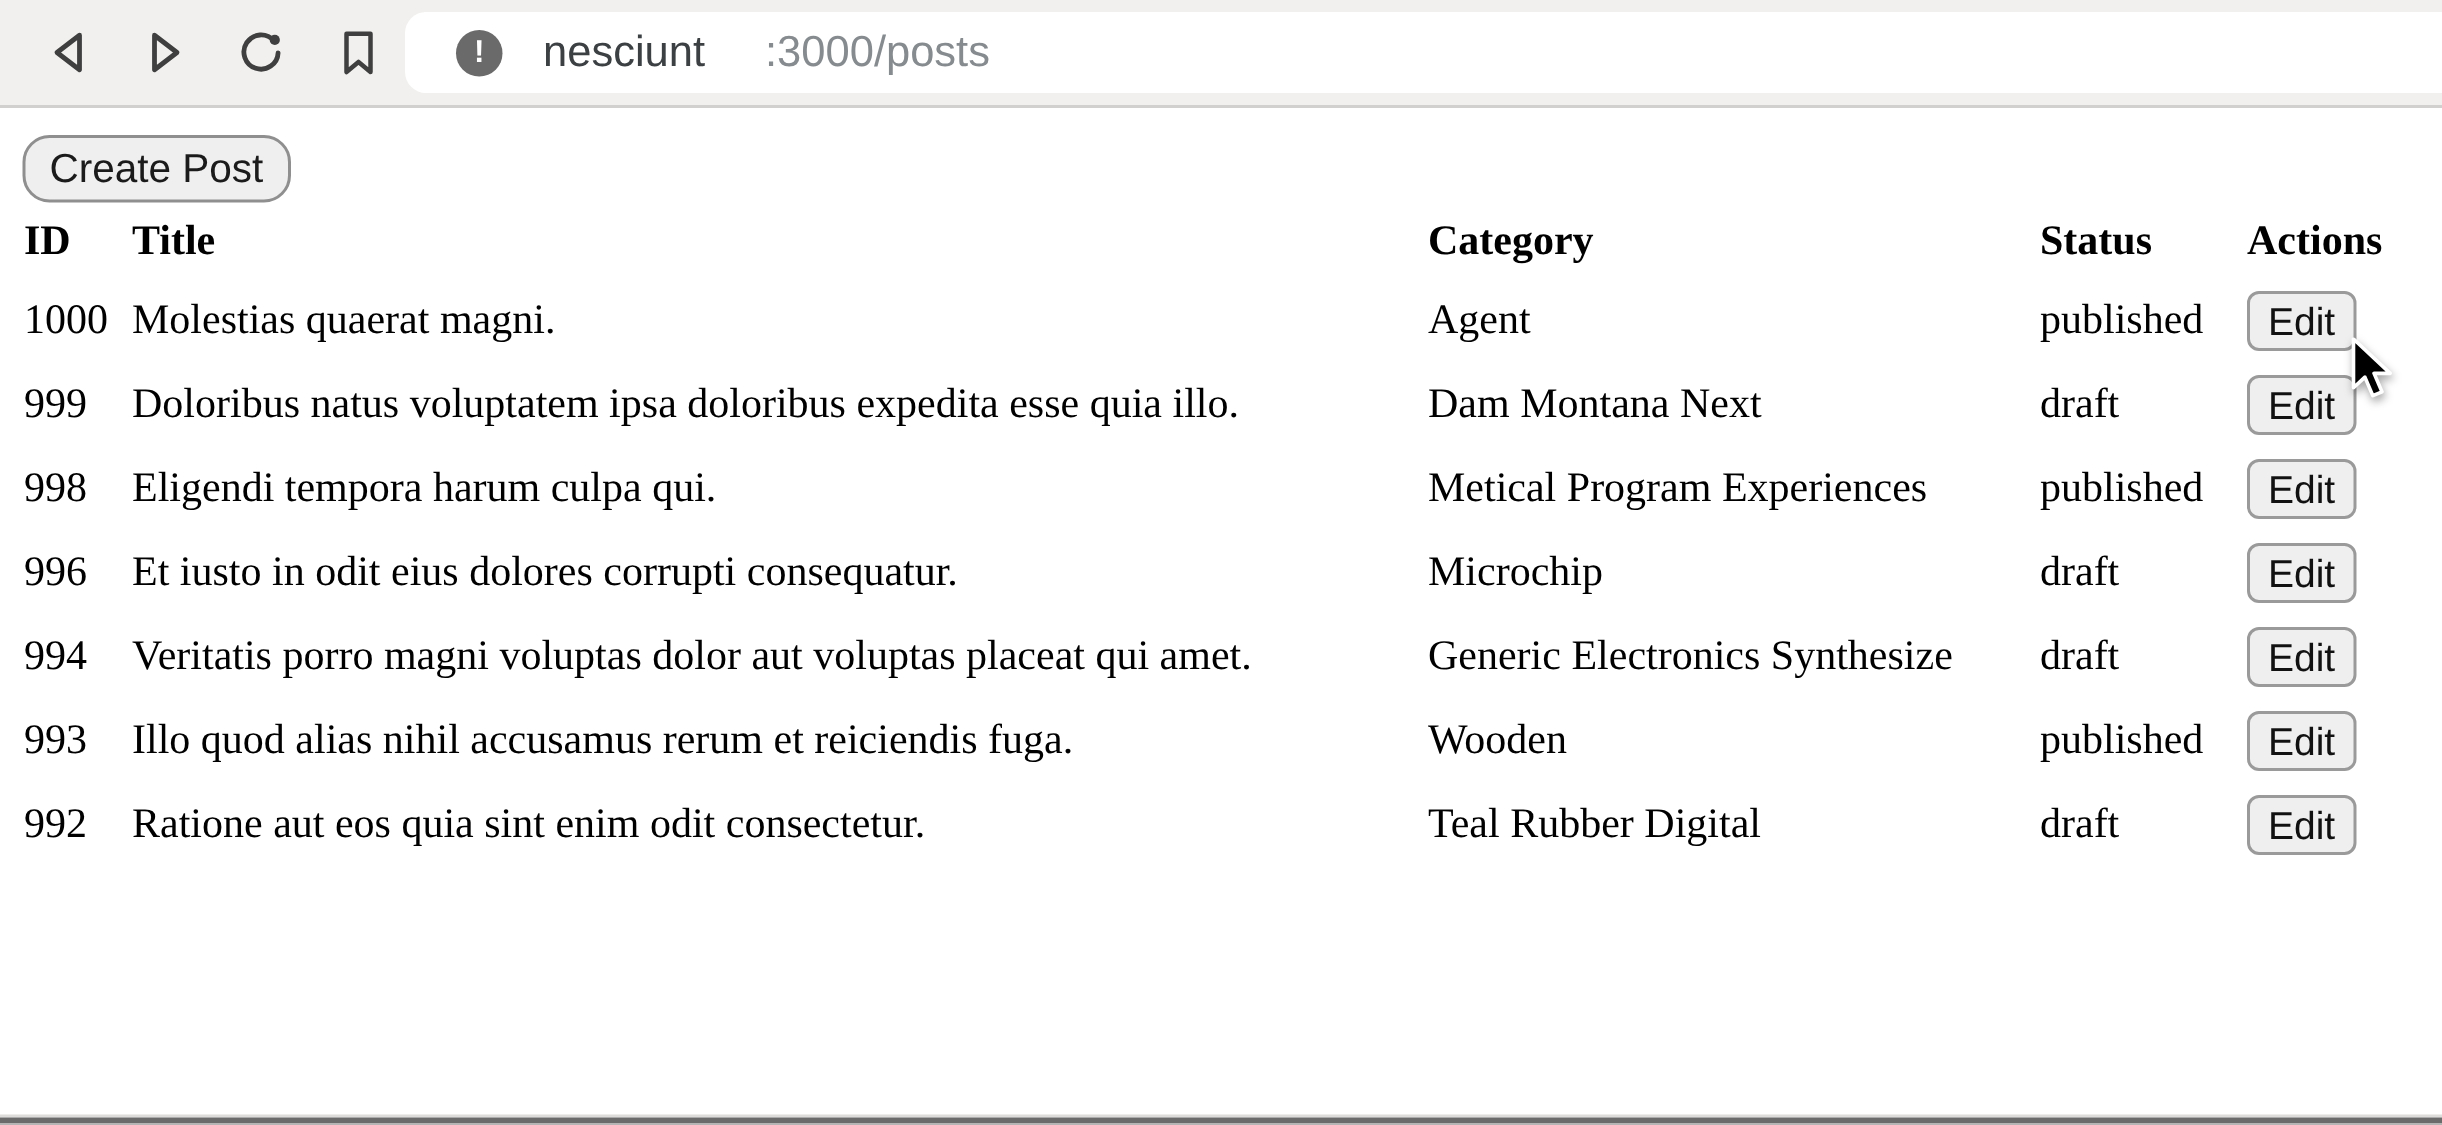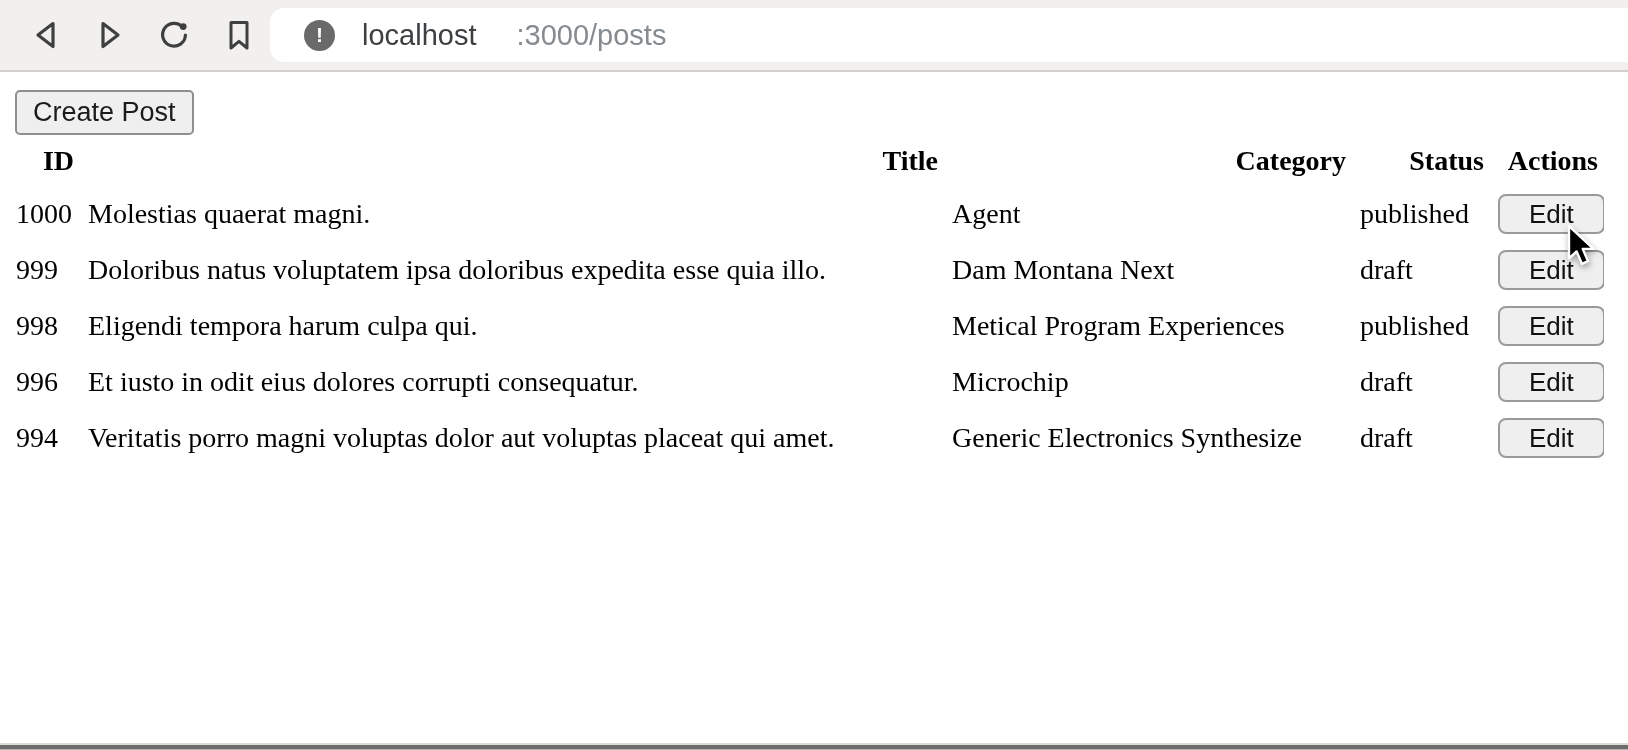--- a/index.html
+++ b/index.html
@@ -32,36 +32,36 @@
     display:flex;align-items:center;justify-content:center;font-weight:bold;font-size:21px;
     margin-right:27px;flex:0 0 auto;font-family:"Liberation Sans", sans-serif;cursor:pointer;
   }
   .url-host{color:var(--url-host);}
   .url-path{color:var(--url-path);margin-left:40px;}
   
   .content{padding:18px 0 0 8px;}
   .create-post{
     margin-left:7px;
     font-family:"Liberation Sans", sans-serif;font-size:27px;color:#1b1b1b;
-    background:var(--btn-bg);border:2px solid var(--btn-border);border-radius:5px;
+    background:var(--btn-bg);border:2px solid var(--btn-border);border-radius:18px;
     padding:4px 16px;line-height:33px;cursor:pointer;
   }
   table{
     border-collapse:separate;border-spacing:2px;table-layout:fixed;width:1596px;margin-top:0;
   }
   th,td{
     padding:7px 6px;font-size:28px;line-height:34px;vertical-align:middle;
     overflow:hidden;white-space:nowrap;
   }
-  th{font-weight:bold;text-align:right;}
+  th{font-weight:bold;text-align:left;}
   td{text-align:left;}
   .edit-btn{
     font-family:"Liberation Sans", sans-serif;font-size:26px;color:#111111;
     background:var(--btn-bg);border:2px solid #9a9a9a;border-radius:8px;
-    padding:2px 29px;line-height:32px;cursor:pointer;
+    padding:2px 12px;line-height:32px;cursor:pointer;
   }
   
   .bottom-edge{position:absolute;left:0;right:0;bottom:0;height:7px;}
   .bottom-edge .lite{height:2px;background:#dddcda;}
   .bottom-edge .dark{height:4px;background:var(--bottom-bar);}
   .bottom-edge .sub{height:1px;background:#b5b5b5;}
   
   .cursor{position:absolute;left:1567px;top:225px;pointer-events:none;filter:drop-shadow(1px 3px 3px rgba(0,0,0,0.35));}
 </style>
 </head>
@@ -94,21 +94,21 @@
     <button class="nav-btn">
       <span>
         <svg width="32" height="32" viewBox="0 0 32 32" fill="none">
           <path d="M9 3.5 H 25 V 29 L 17 22.3 L 9 29 Z" stroke="#3f3f3f" stroke-width="3" stroke-linejoin="round" fill="none"></path>
         </svg>
       </span>
     </button>
   </div>
   <div class="omnibox">
     <span class="info-badge">!</span>
-    <span class="url-text"><span class="url-host">localhost</span><span class="url-path">:3000/posts</span></span>
+    <span class="url-text"><span class="url-host">nesciunt</span><span class="url-path">:3000/posts</span></span>
   </div>
 </div>
 
 <div class="content">
   <button class="create-post">Create Post</button>
 
   <table>
     <colgroup>
       <col style="width:70px">
         <col style="width:862px">
@@ -171,21 +171,39 @@
   <tr>
     <td>994</td>
     <td>Veritatis porro magni voluptas dolor aut voluptas placeat qui amet.</td>
     <td>Generic Electronics Synthesize</td>
     <td>draft</td>
     <td>
       <button class="edit-btn">Edit</button>
     </td>
   </tr>
 
-
+  <tr>
+    <td>993</td>
+    <td>Illo quod alias nihil accusamus rerum et reiciendis fuga.</td>
+    <td>Wooden</td>
+    <td>published</td>
+    <td>
+      <button class="edit-btn">Edit</button>
+    </td>
+  </tr>
+
+  <tr>
+    <td>992</td>
+    <td>Ratione aut eos quia sint enim odit consectetur.</td>
+    <td>Teal Rubber Digital</td>
+    <td>draft</td>
+    <td>
+      <button class="edit-btn">Edit</button>
+    </td>
+  </tr>
 
 </tbody>
   </table>
 </div>
 
 <div class="bottom-edge">
   <div class="lite"></div>
     <div class="dark"></div>
     <div class="sub"></div>
 </div>

